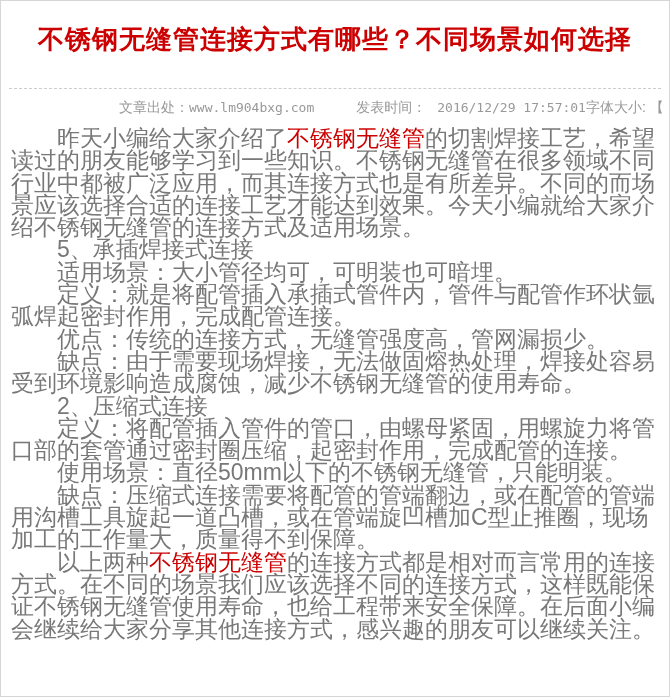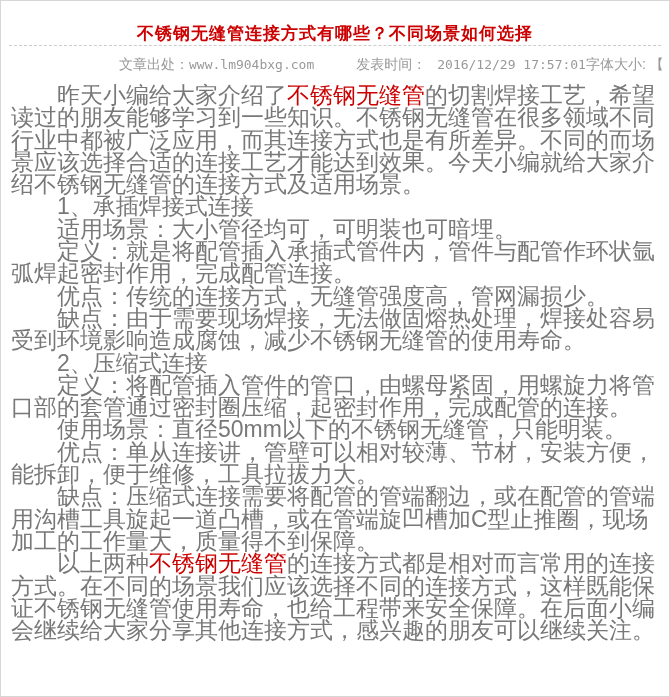--- a/index.html
+++ b/index.html
@@ -11,24 +11,24 @@
   .page {
     width: 670px;
     height: 697px;
     box-sizing: border-box;
     border: 1px solid #d6d6d6;
     background: #ffffff;
     overflow: hidden;
   }
   .title {
     color: #cc0000;
-    font-size: 17px;
+    font-size: 26px;
     font-weight: bold;
     text-align: center;
-    margin: 21px 12px 0 12px;
+    margin: 21px 12px 31px 12px;
     letter-spacing: 1px;
     font-family: Liberation Mono, monospace;
   }
   .dashed-divider {
     border: none;
     border-top: 1px dashed #cccccc;
     margin: 0 8px;
     height: 0;
   }
   .meta-bar {
@@ -103,26 +103,25 @@
       <span class="bracket">【</span>
       <a class="fs-option">大</a>
       <a class="fs-option fs-active">中</a>
       <a class="fs-option">小</a>
 
     </span>
   </div>
 
   <div class="article-body" id="article-body">
       <p><span>昨天小编给大家介绍了</span><a class="inline-link">不锈钢无缝管</a><span>的切割焊接工艺，希望读过的朋友能够学习到一些知识。不锈钢无缝管在很多领域不同行业中都被广泛应用，而其连接方式也是有所差异。不同的而场景应该选择合适的连接工艺才能达到效果。今天小编就给大家介绍不锈钢无缝管的连接方式及适用场景。</span></p>
-      <p><span>1、承插焊接式连接</span></p>
+      <p><span>5、承插焊接式连接</span></p>
       <p><span>适用场景：大小管径均可，可明装也可暗埋。</span></p>
       <p><span>定义：就是将配管插入承插式管件内，管件与配管作环状氩弧焊起密封作用，完成配管连接。</span></p>
       <p><span>优点：传统的连接方式，无缝管强度高，管网漏损少。</span></p>
       <p><span>缺点：由于需要现场焊接，无法做固熔热处理，焊接处容易受到环境影响造成腐蚀，减少不锈钢无缝管的使用寿命。</span></p>
       <p><span>2、压缩式连接</span></p>
       <p><span>定义：将配管插入管件的管口，由螺母紧固，用螺旋力将管口部的套管通过密封圈压缩，起密封作用，完成配管的连接。</span></p>
       <p><span>使用场景：直径50mm以下的不锈钢无缝管，只能明装。</span></p>
-      <p><span>优点：单从连接讲，管壁可以相对较薄、节材，安装方便，能拆卸，便于维修，工具拉拔力大。</span></p>
       <p><span>缺点：压缩式连接需要将配管的管端翻边，或在配管的管端用沟槽工具旋起一道凸槽，或在管端旋凹槽加C型止推圈，现场加工的工作量大，质量得不到保障。</span></p>
       <p><span>以上两种</span><a class="inline-link">不锈钢无缝管</a><span>的连接方式都是相对而言常用的连接方式。在不同的场景我们应该选择不同的连接方式，这样既能保证不锈钢无缝管使用寿命，也给工程带来安全保障。在后面小编会继续给大家分享其他连接方式，感兴趣的朋友可以继续关注。</span></p>
     </div>
 
 </div>
 
 </body></html>

